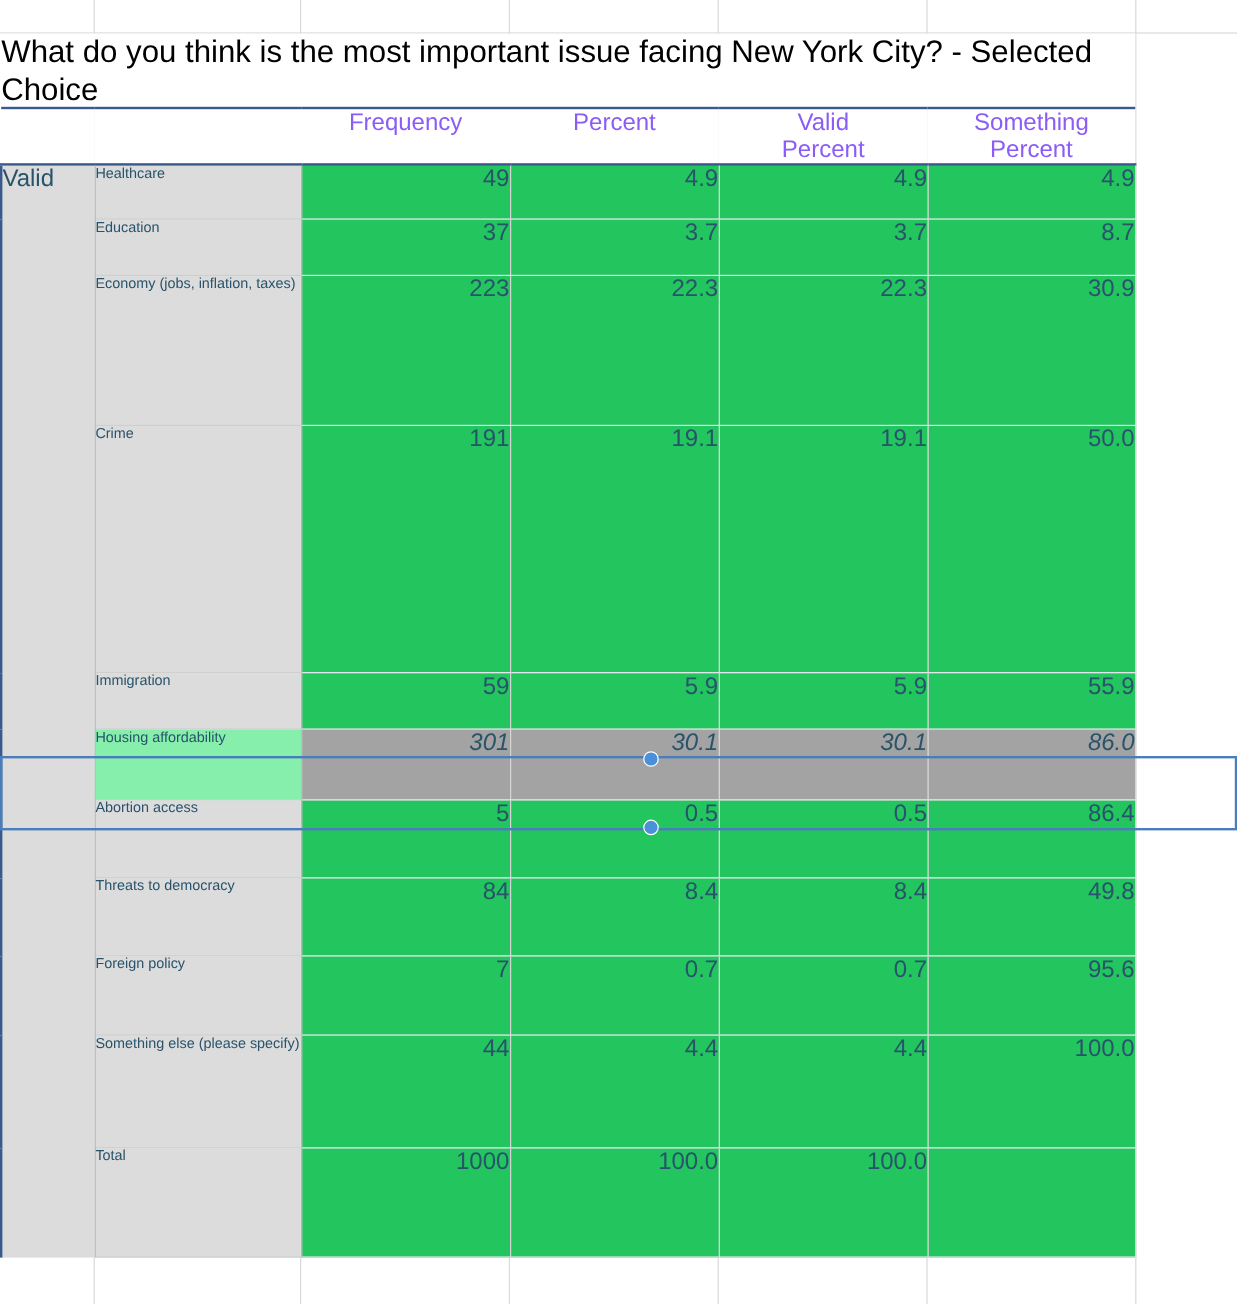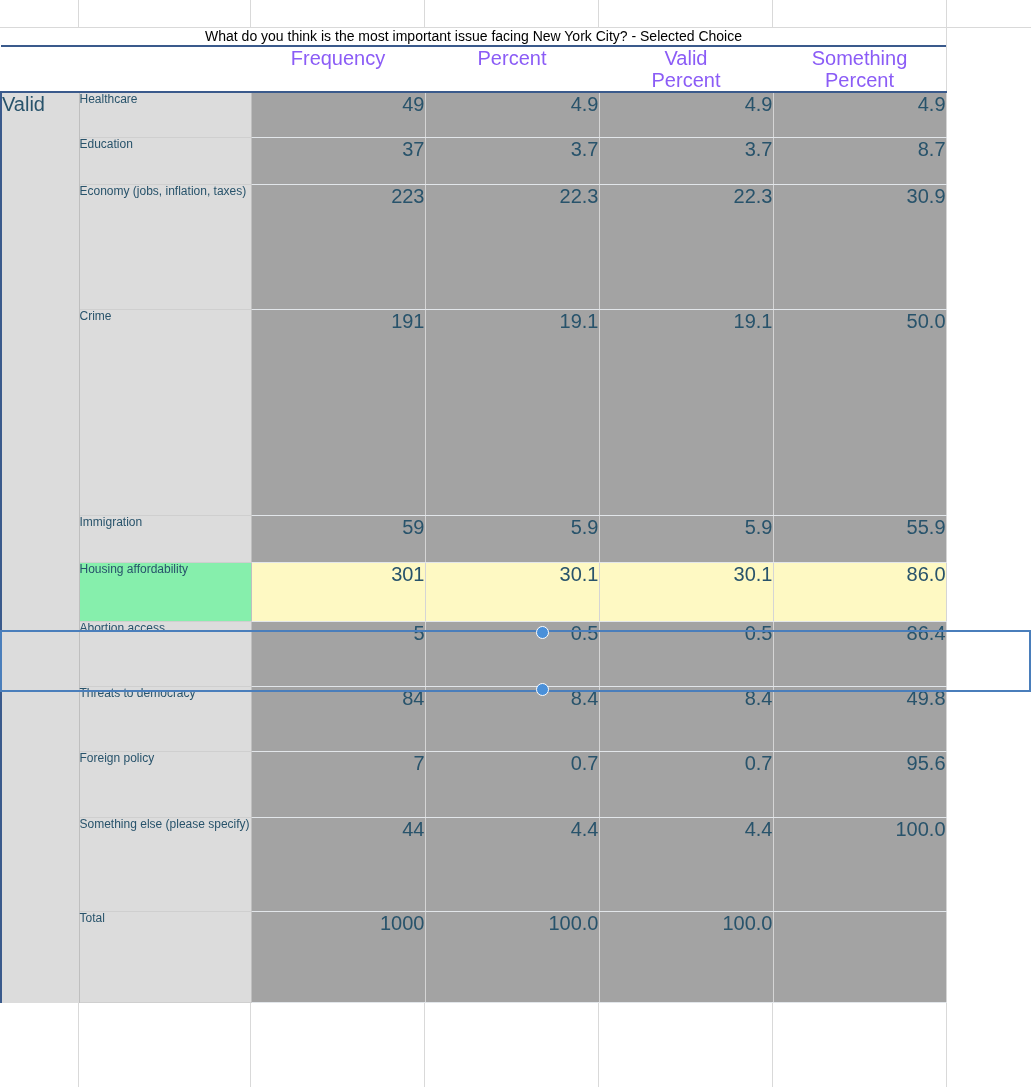--- a/index.html
+++ b/index.html
@@ -51,22 +51,21 @@
     table-layout: fixed;
   }
 
   table.freq td, table.freq th {
     vertical-align: top;
     padding: 0;
     font-weight: normal;
   }
 
   .title-cell {
-    text-align: center;
-    font-size: 14px;
+    font-size: 26px;
     font-weight: bold;
     color: #000000;
     padding: 6px 10px 8px 10px;
     line-height: 1.18;
     border-bottom: 2px solid #3a5a8c;
     background: #ffffff;
   }
 
   
   .hdr {
@@ -99,38 +98,39 @@
     color: #28536b;
     font-size: 12px;
     padding: 6px 8px 4px 8px;
     line-height: 1.12;
     border-right: 1px solid #bfbfbf;
     border-bottom: 1px solid #cfcfcf;
     text-align: left;
   }
 
   .num-cell {
-    background: #a3a3a3;
+    background: #22c55e;
     color: #28536b;
     font-size: 20px;
     padding: 6px 12px 4px 8px;
     text-align: right;
     border-right: 1px solid #d5d5d5;
     border-bottom: 1px solid #e2e6ea;
   }
 
   .num-cell.last {
     border-right: 1px solid #d5d5d5;
   }
 
   tr.selected .label-cell {
     background: #86efac;
   }
   tr.selected .num-cell {
-    background: #fef9c3;
+    background: #a3a3a3;
+    font-style: italic;
   }
 
   
   .sel-box {
     position: absolute;
     border: 2px solid #4a7ebb;
     box-sizing: border-box;
     pointer-events: none;
     left: 0;
     top: 630px;

